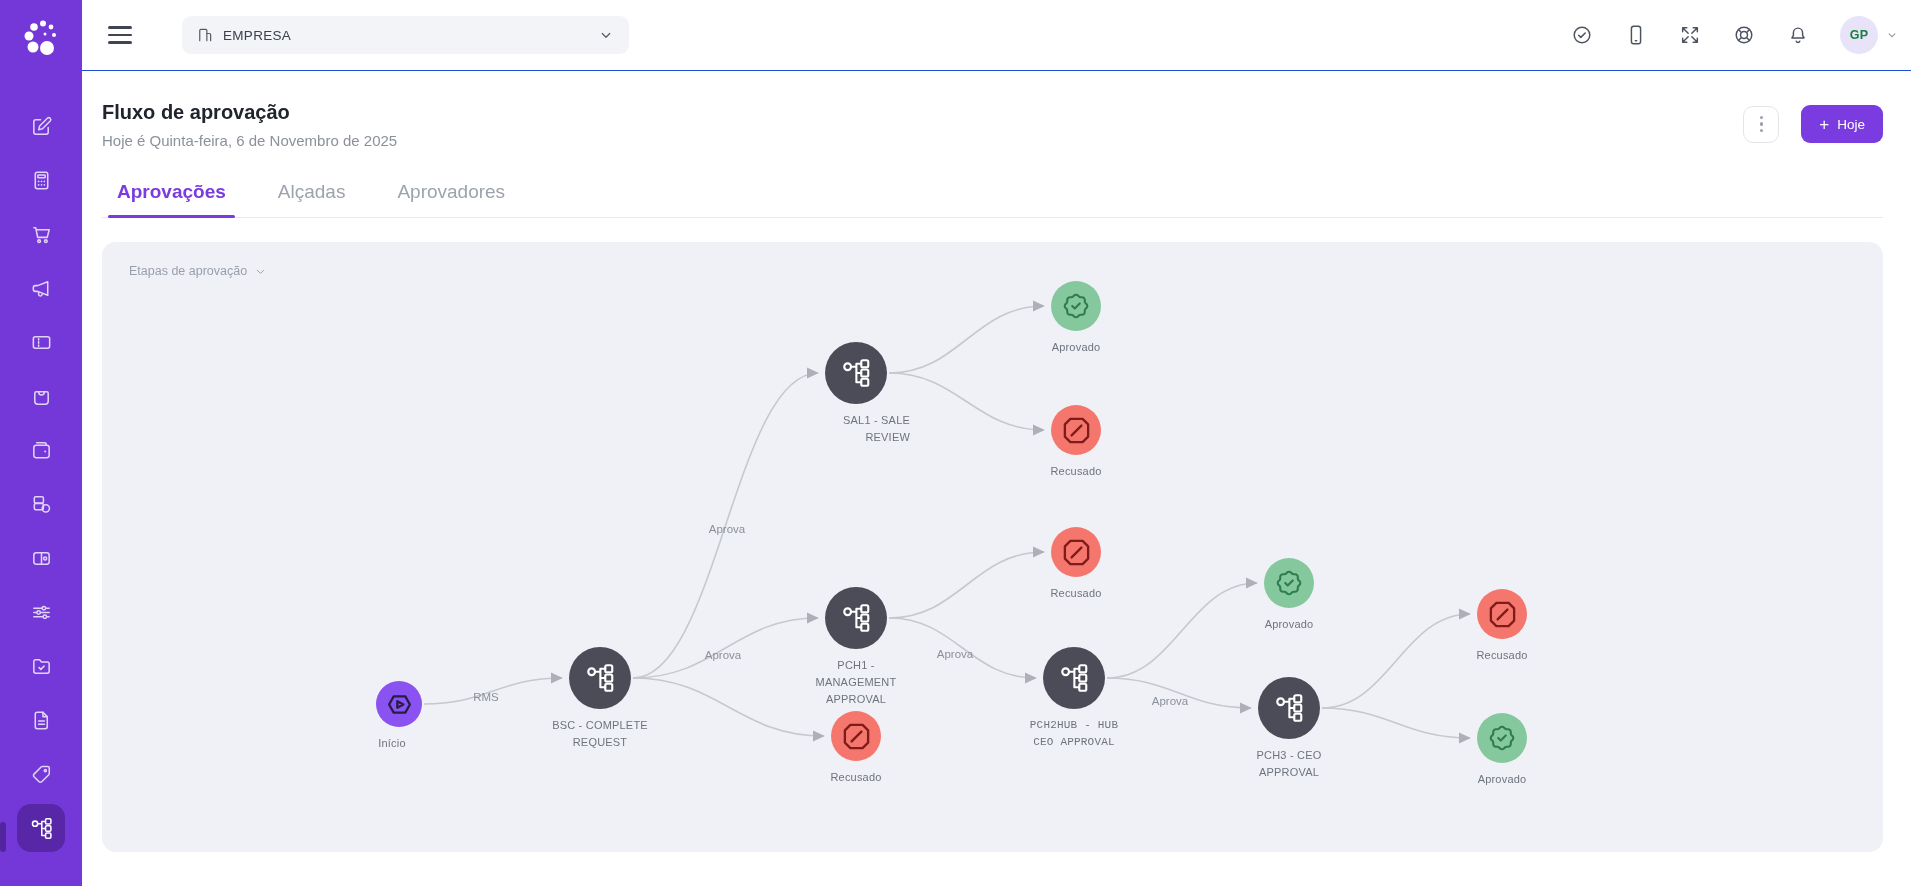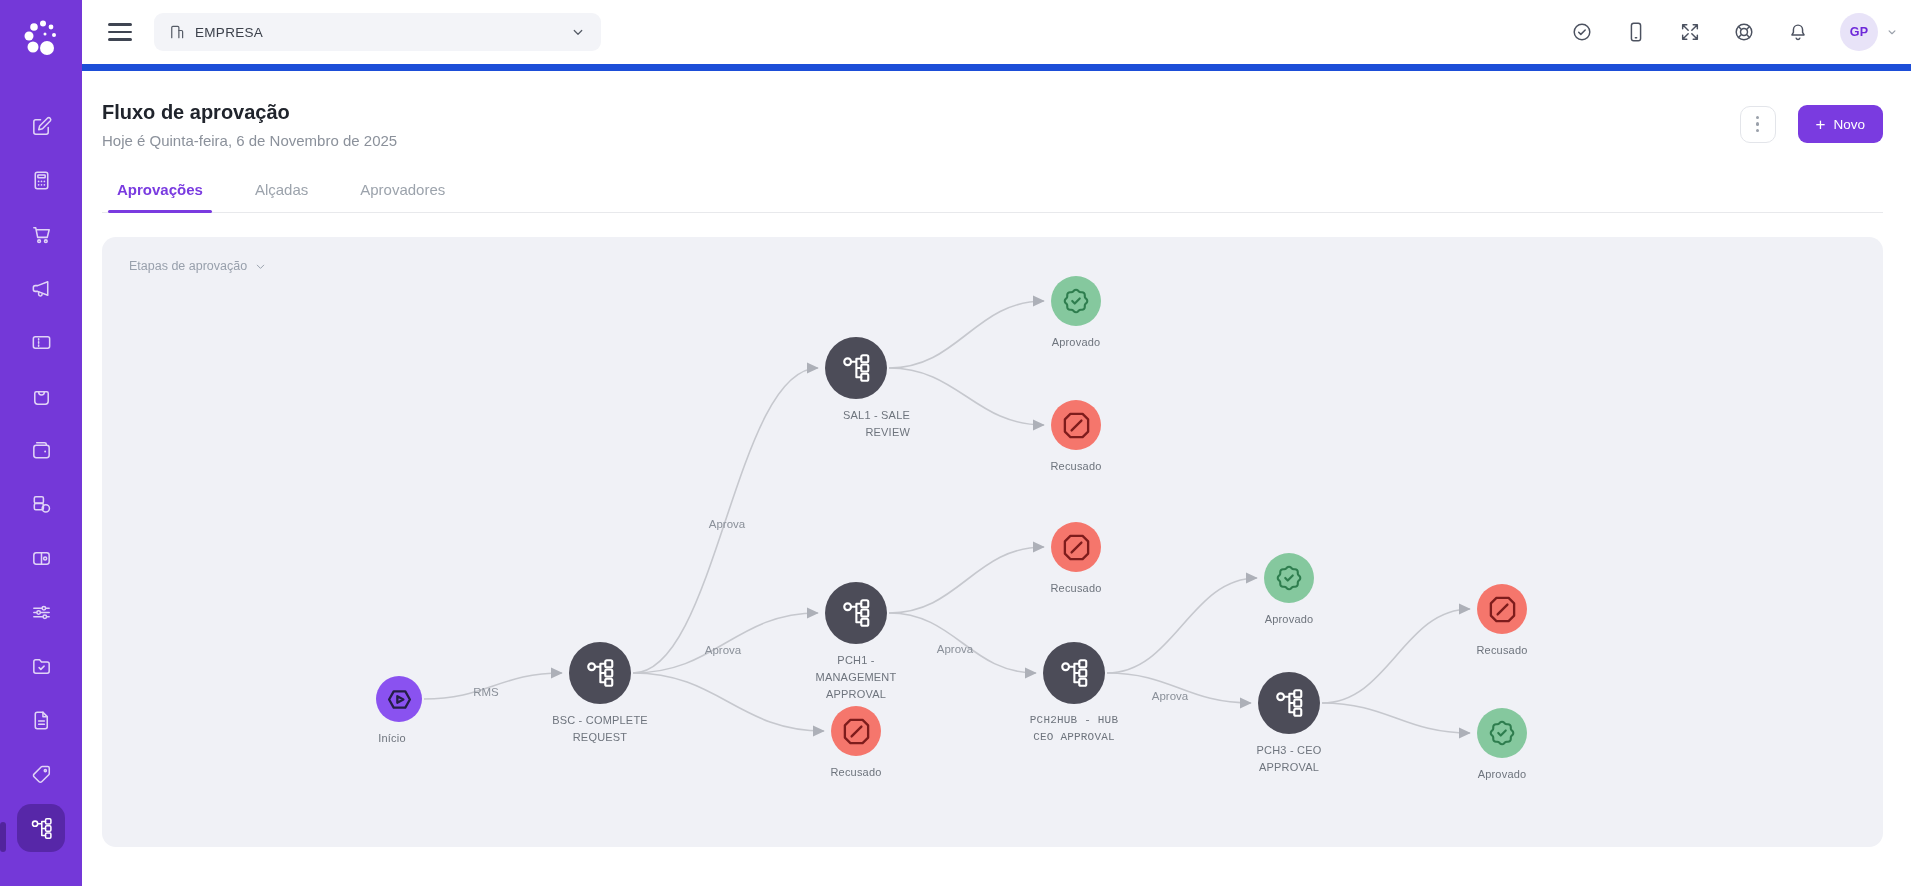--- a/index.html
+++ b/index.html
@@ -10,52 +10,52 @@
   .sidebar { position:fixed; left:0; top:0; width:82px; height:886px; background:#7438D8; z-index:10; }
   .logo { width:82px; height:71px; display:flex; align-items:center; justify-content:center; }
   .side-items { display:flex; flex-direction:column; align-items:center; gap:6px; padding-top:31px; }
   .side-item { width:48px; height:48px; border-radius:14px; display:flex; align-items:center; justify-content:center; cursor:pointer; }
   .side-item svg { width:23px; height:23px; fill:none; stroke:#fff; opacity:.78; stroke-width:1.6; stroke-linecap:round; stroke-linejoin:round; }
   .side-item.active { background:rgba(30,5,70,.33); }
   .side-item.active svg { opacity:1; }
   .side-scroll-thumb { position:absolute; left:0; top:822px; width:6px; height:30px; border-radius:3px; background:rgba(20,0,50,.35); }
 
   
-  .topbar { margin-left:82px; height:71px; background:#fff; border-bottom:7px solid #1d4ed8;
-    display:flex; align-items:center; padding:0 12px 0 26px; }
+  .topbar { margin-left:82px; height:71px; background:#fff; border-bottom:1px solid #1d4ed8;
+    display:flex; align-items:center; padding:0 12px 0 26px;gap:28px; }
   .hamburger { width:28px; height:28px; display:flex; flex-direction:column; justify-content:center; gap:5px; cursor:pointer; }
   .hamburger span { display:block; width:24px; height:2.4px; background:#3F4552; border-radius:2px; }
   .company-select { margin-left:18px; width:447px; height:38px; background:#F3F4F8; border-radius:9px;
     display:flex; align-items:center; padding:0 14px; gap:9px; cursor:pointer; }
   .company-select svg { width:18px; height:18px; fill:none; stroke:#555B66; stroke-width:1.6; stroke-linecap:round; stroke-linejoin:round; }
   .company-select .val { font-size:13.5px; color:#3C414B; letter-spacing:.3px; }
   .company-select .chev { margin-left:auto; }
   .topbar-right { margin-left:auto; display:flex; align-items:center; gap:30px; }
   .tb-icon { width:24px; height:24px; cursor:pointer; display:flex; align-items:center; justify-content:center; }
   .tb-icon svg { width:22px; height:22px; fill:none; stroke:#4C5260; stroke-width:1.6; stroke-linecap:round; stroke-linejoin:round; }
   .avatar-wrap { display:flex; align-items:center; gap:7px; cursor:pointer; }
-  .avatar { width:38px; height:38px; border-radius:50%; background:#E8E3F8; color:#6d28d9;
+  .avatar { width:38px; height:38px; border-radius:50%; background:#E8E3F8; color:#15803d;
     font-size:12.5px; font-weight:bold; display:flex; align-items:center; justify-content:center; letter-spacing:.3px; }
   .avatar-wrap svg { width:14px; height:14px; fill:none; stroke:#9AA0AA; stroke-width:2; stroke-linecap:round; stroke-linejoin:round; }
 
   
   .content { margin-left:82px; padding:30px 28px 0 20px; }
   .page-header { display:flex; align-items:flex-start; }
   .page-title { font-size:20px; font-weight:bold; color:#20242C; }
   .page-subtitle { margin-top:8px; font-size:15px; color:#8B919B; }
   .header-actions { margin-left:auto; display:flex; align-items:center; gap:22px; margin-top:4px; }
   .kebab-btn { width:36px; height:37px; border:1px solid #E3E5EA; border-radius:10px; background:#fff;
     display:flex; flex-direction:column; align-items:center; justify-content:center; gap:3px; cursor:pointer; }
   .kebab-btn i { width:3.5px; height:3.5px; border-radius:50%; background:#9AA0AA; }
   .novo-btn { height:38px; padding:0 18px; background:#7A3BE0; border:none; border-radius:9px; color:#fff;
     font-size:13.5px; display:flex; align-items:center; gap:8px; cursor:pointer; font-family:inherit; }
   .novo-btn .plus { font-size:17px; font-weight:normal; line-height:1; }
 
   .tabs { margin-top:32px; display:flex; gap:34px; border-bottom:1px solid #E8E9EC; padding-left:6px; }
-  .tab { position:relative; padding:0 9px 14px 9px; font-size:15px; color:#9CA3AC; cursor:pointer; }
+  .tab { position:relative; padding:0 9px 14px 9px; font-size:19px; color:#9CA3AC; cursor:pointer; }
   .tab.active { color:#7A3BE0; font-weight:bold; }
   .tab.active::after { content:""; position:absolute; left:0; right:0; bottom:-1px; height:3px; background:#7A3BE0; border-radius:3px; }
 
   
   .canvas { position:relative; margin-top:24px; height:610px; background:#F0F1F6; border-radius:14px; overflow:hidden; }
   .filter { position:absolute; left:27px; top:22px; display:flex; align-items:center; gap:7px;
     font-size:12.5px; color:#98A0AC; cursor:pointer; z-index:3; }
   .filter svg { width:13px; height:13px; fill:none; stroke:#98A0AC; stroke-width:1.8; stroke-linecap:round; stroke-linejoin:round; }
   svg.edges { position:absolute; left:0; top:0; z-index:1; }
   .edge-label { position:absolute; transform:translate(-50%,-50%); font-size:11.5px; color:#8A9099; z-index:2; }
@@ -260,21 +260,21 @@
       <p class="page-subtitle">Hoje é Quinta-feira, 6 de Novembro de 2025</p>
     </div>
     <div class="header-actions">
       <div class="kebab-btn">
           <i></i>
           <i></i>
           <i></i>
         </div>
       <button class="novo-btn">
         <span class="plus">+</span>
-        <span>Novo</span>
+        <span>Hoje</span>
       </button>
     </div>
   </div>
 
   <div class="tabs">
     <div class="tab active">Aprovações</div>
     <div class="tab">Alçadas</div>
     <div class="tab">Aprovadores</div>
   </div>
 

